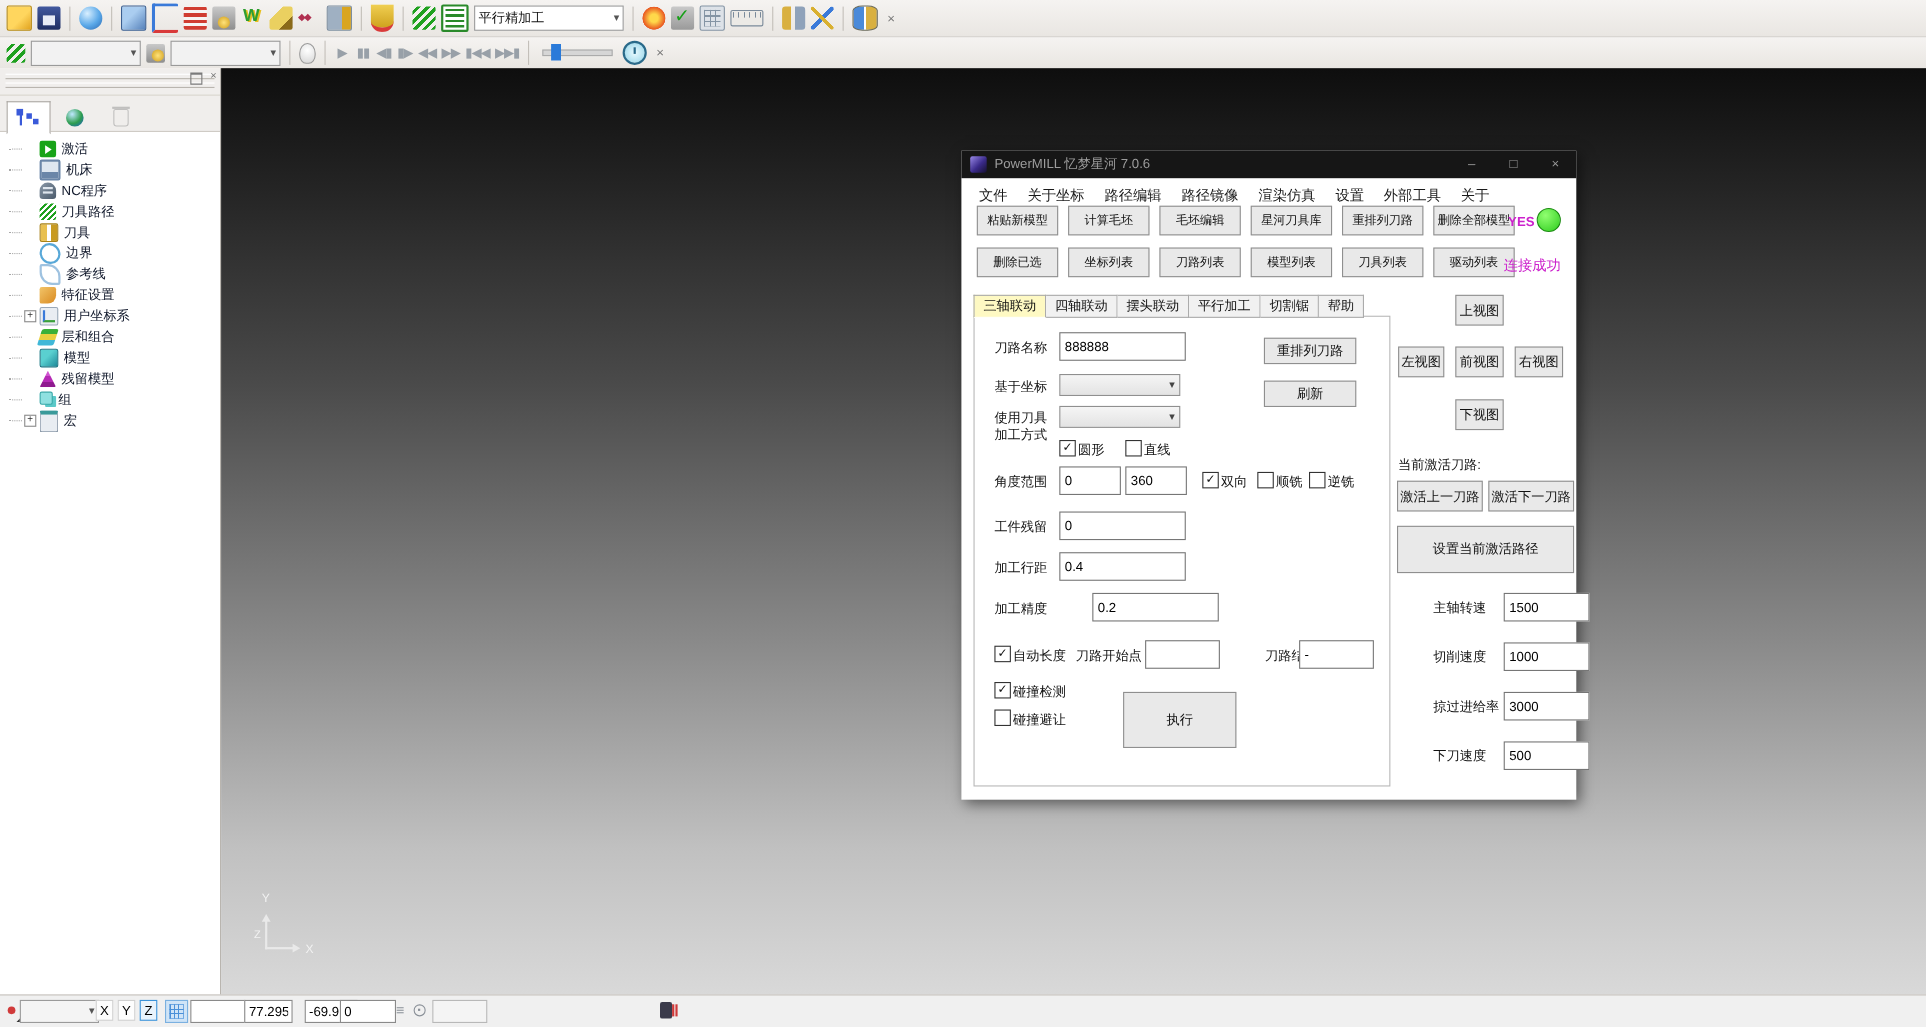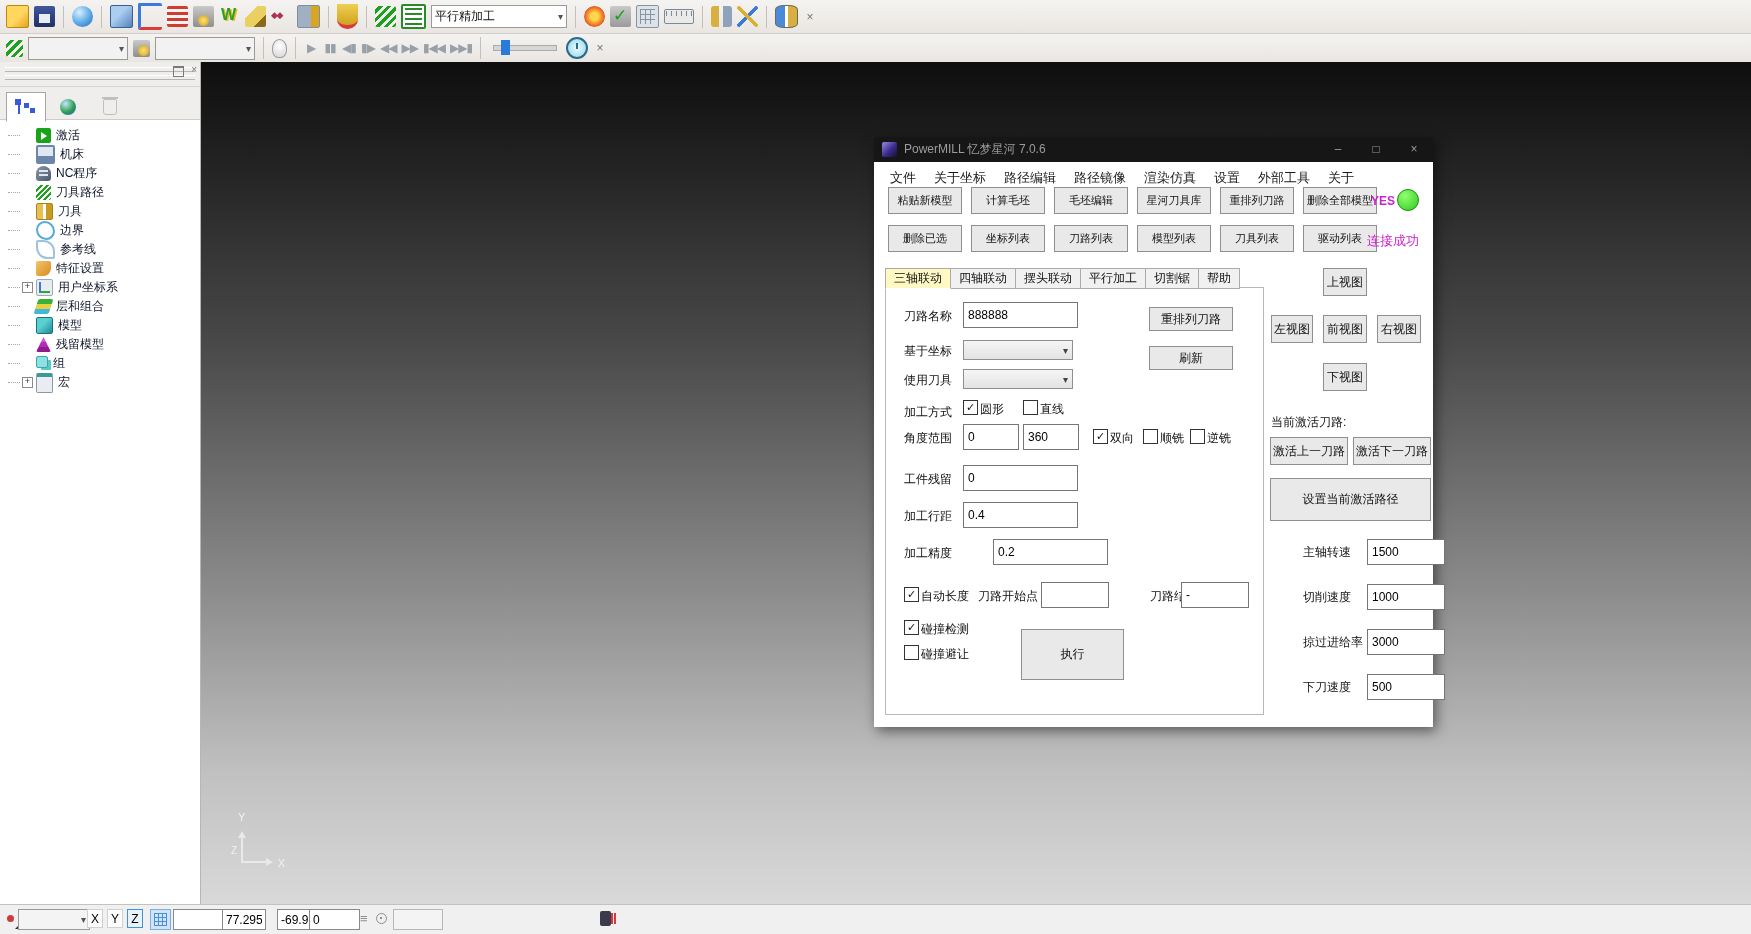--- a/index.html
+++ b/index.html
@@ -429,21 +429,21 @@
         <span></span>
         <span class="dd">▾</span>
       </div>
 
       <span class="flabel" style="left:18px;top:84px;">使用刀具</span>
       <div class="sel" style="left:77px;top:81px;">
         <span></span>
         <span class="dd">▾</span>
       </div>
 
-      <span class="flabel" style="left:18px;top:116px;">加工方式</span>
+      <span class="flabel" style="left:18px;top:99px;">加工方式</span>
       <span class="cb" style="left:77px;top:112px;"><i>✓</i></span>
       <span class="flabel" style="left:94px;top:113px;">圆形</span>
       <span class="cb" style="left:137px;top:112px;"></span>
       <span class="flabel" style="left:154px;top:113px;text-align:center;">直线</span>
 
       <span class="flabel" style="left:18px;top:142px;">角度范围</span>
       <input class="tin" style="left: 77px; top: 136px; width: 46px;" value="0">
       <input class="tin" style="left: 137px; top: 136px; width: 46px;" value="360">
       <span class="cb" style="left:207px;top:141px;"><i>✓</i></span>
       <span class="flabel" style="left:224px;top:142px;">双向</span>

